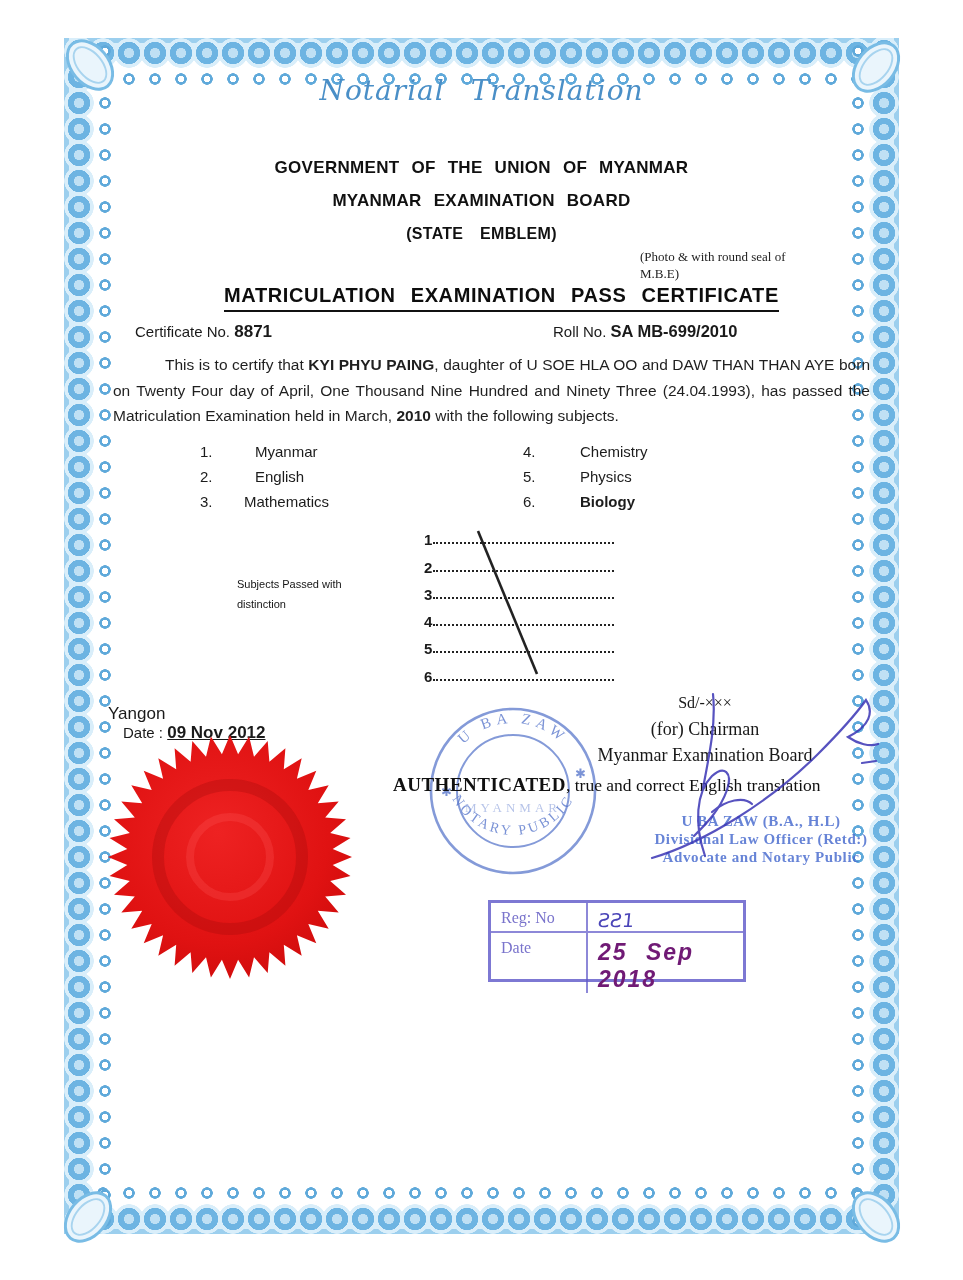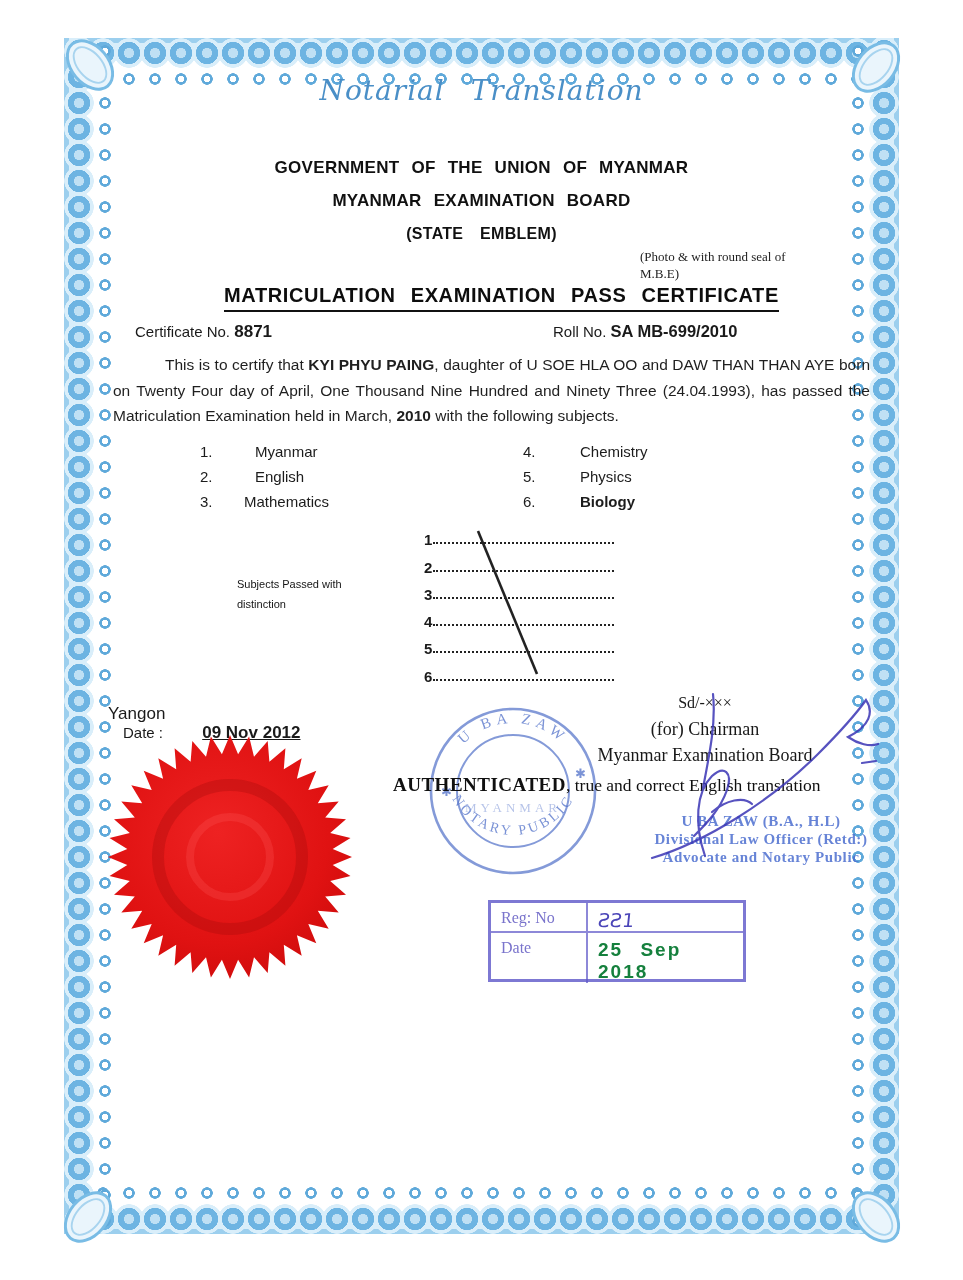--- a/index.html
+++ b/index.html
@@ -60,42 +60,42 @@
   .body-par{left:113px;top:352px;width:757px;font-size:15.5px;line-height:25.5px;
     text-align:justify;text-indent:52px;color:#1f1f1f;}
   .subj{font-size:15px;color:#1c1c1c;}
   .dist-label{left:237px;top:574px;width:175px;font-size:11px;line-height:20px;color:#151515;}
   .dist-lines{left:424px;top:520px;width:190px;}
   .dotrow{display:flex;align-items:flex-end;height:27.3px;}
   .dnum{font-weight:700;font-size:15px;line-height:15px;}
   .leader{flex:1;border-bottom:2.6px dotted #222;margin:0 0 3px 1px;}
   .issue-place{left:108px;top:704px;font-size:17px;}
   .issue-date{left:123px;top:723px;font-size:15px;}
-  .issue-date b{font-size:17px;text-decoration:underline;margin-left:35px;}
+  .issue-date b{font-size:17px;text-decoration:underline;}
   .sig-block{left:575px;top:690px;width:260px;text-align:center;
     font-family:"Liberation Serif",serif;font-size:18px;line-height:26px;color:#181818;}
   .sig-block .sd{font-size:16px;}
   .auth-line{left:393px;top:774px;width:460px;font-family:"Liberation Serif",serif;
     font-size:17.5px;color:#101010;z-index:5;}
   .auth-line b{font-size:19px;letter-spacing:.5px;}
   .notary-details{left:645px;top:812px;width:232px;text-align:center;
     font-family:"Liberation Serif",serif;font-size:15px;font-weight:700;line-height:18px;
     color:#4d6fd0;opacity:.85;letter-spacing:.6px;z-index:5;}
   
   .regbox{left:488px;top:900px;width:252px;height:76px;border:3px solid rgba(92,86,200,.8);
     z-index:5;display:grid;grid-template-columns:97px 1fr;grid-template-rows:1fr 1fr;
     font-family:"Liberation Serif",serif;color:#7a74cc;}
   .regbox .cell{padding:6px 8px 0 10px;font-size:16px;}
   .regbox .c-tl{border-bottom:2px solid rgba(92,86,200,.7);border-right:2px solid rgba(92,86,200,.7);}
   .regbox .c-tr{border-bottom:2px solid rgba(92,86,200,.7);}
   .regbox .c-bl{border-right:2px solid rgba(92,86,200,.7);}
   .reg-hand{font-family:"DejaVu Sans",sans-serif;color:#4a44b8;font-size:19px;
     transform:skewX(-6deg);display:inline-block;}
-  .reg-date{font-family:"Liberation Sans",sans-serif;font-weight:700;font-size:19px;
-    color:#15803d;letter-spacing:2px;word-spacing:10px;}
+  .reg-date{font-family:"Liberation Sans",sans-serif;font-weight:700;font-size:23px;
+    color:#701a75;letter-spacing:2px;word-spacing:10px;font-style:italic;}
   svg.overlay{position:absolute;left:0;top:0;z-index:3;}
   svg.topmost{z-index:6;}
 </style>
 </head>
 <body>
 
 <div class="page">
 
   <div class="bstrip b-top"></div>
   <div class="bstrip b-bottom"></div>

